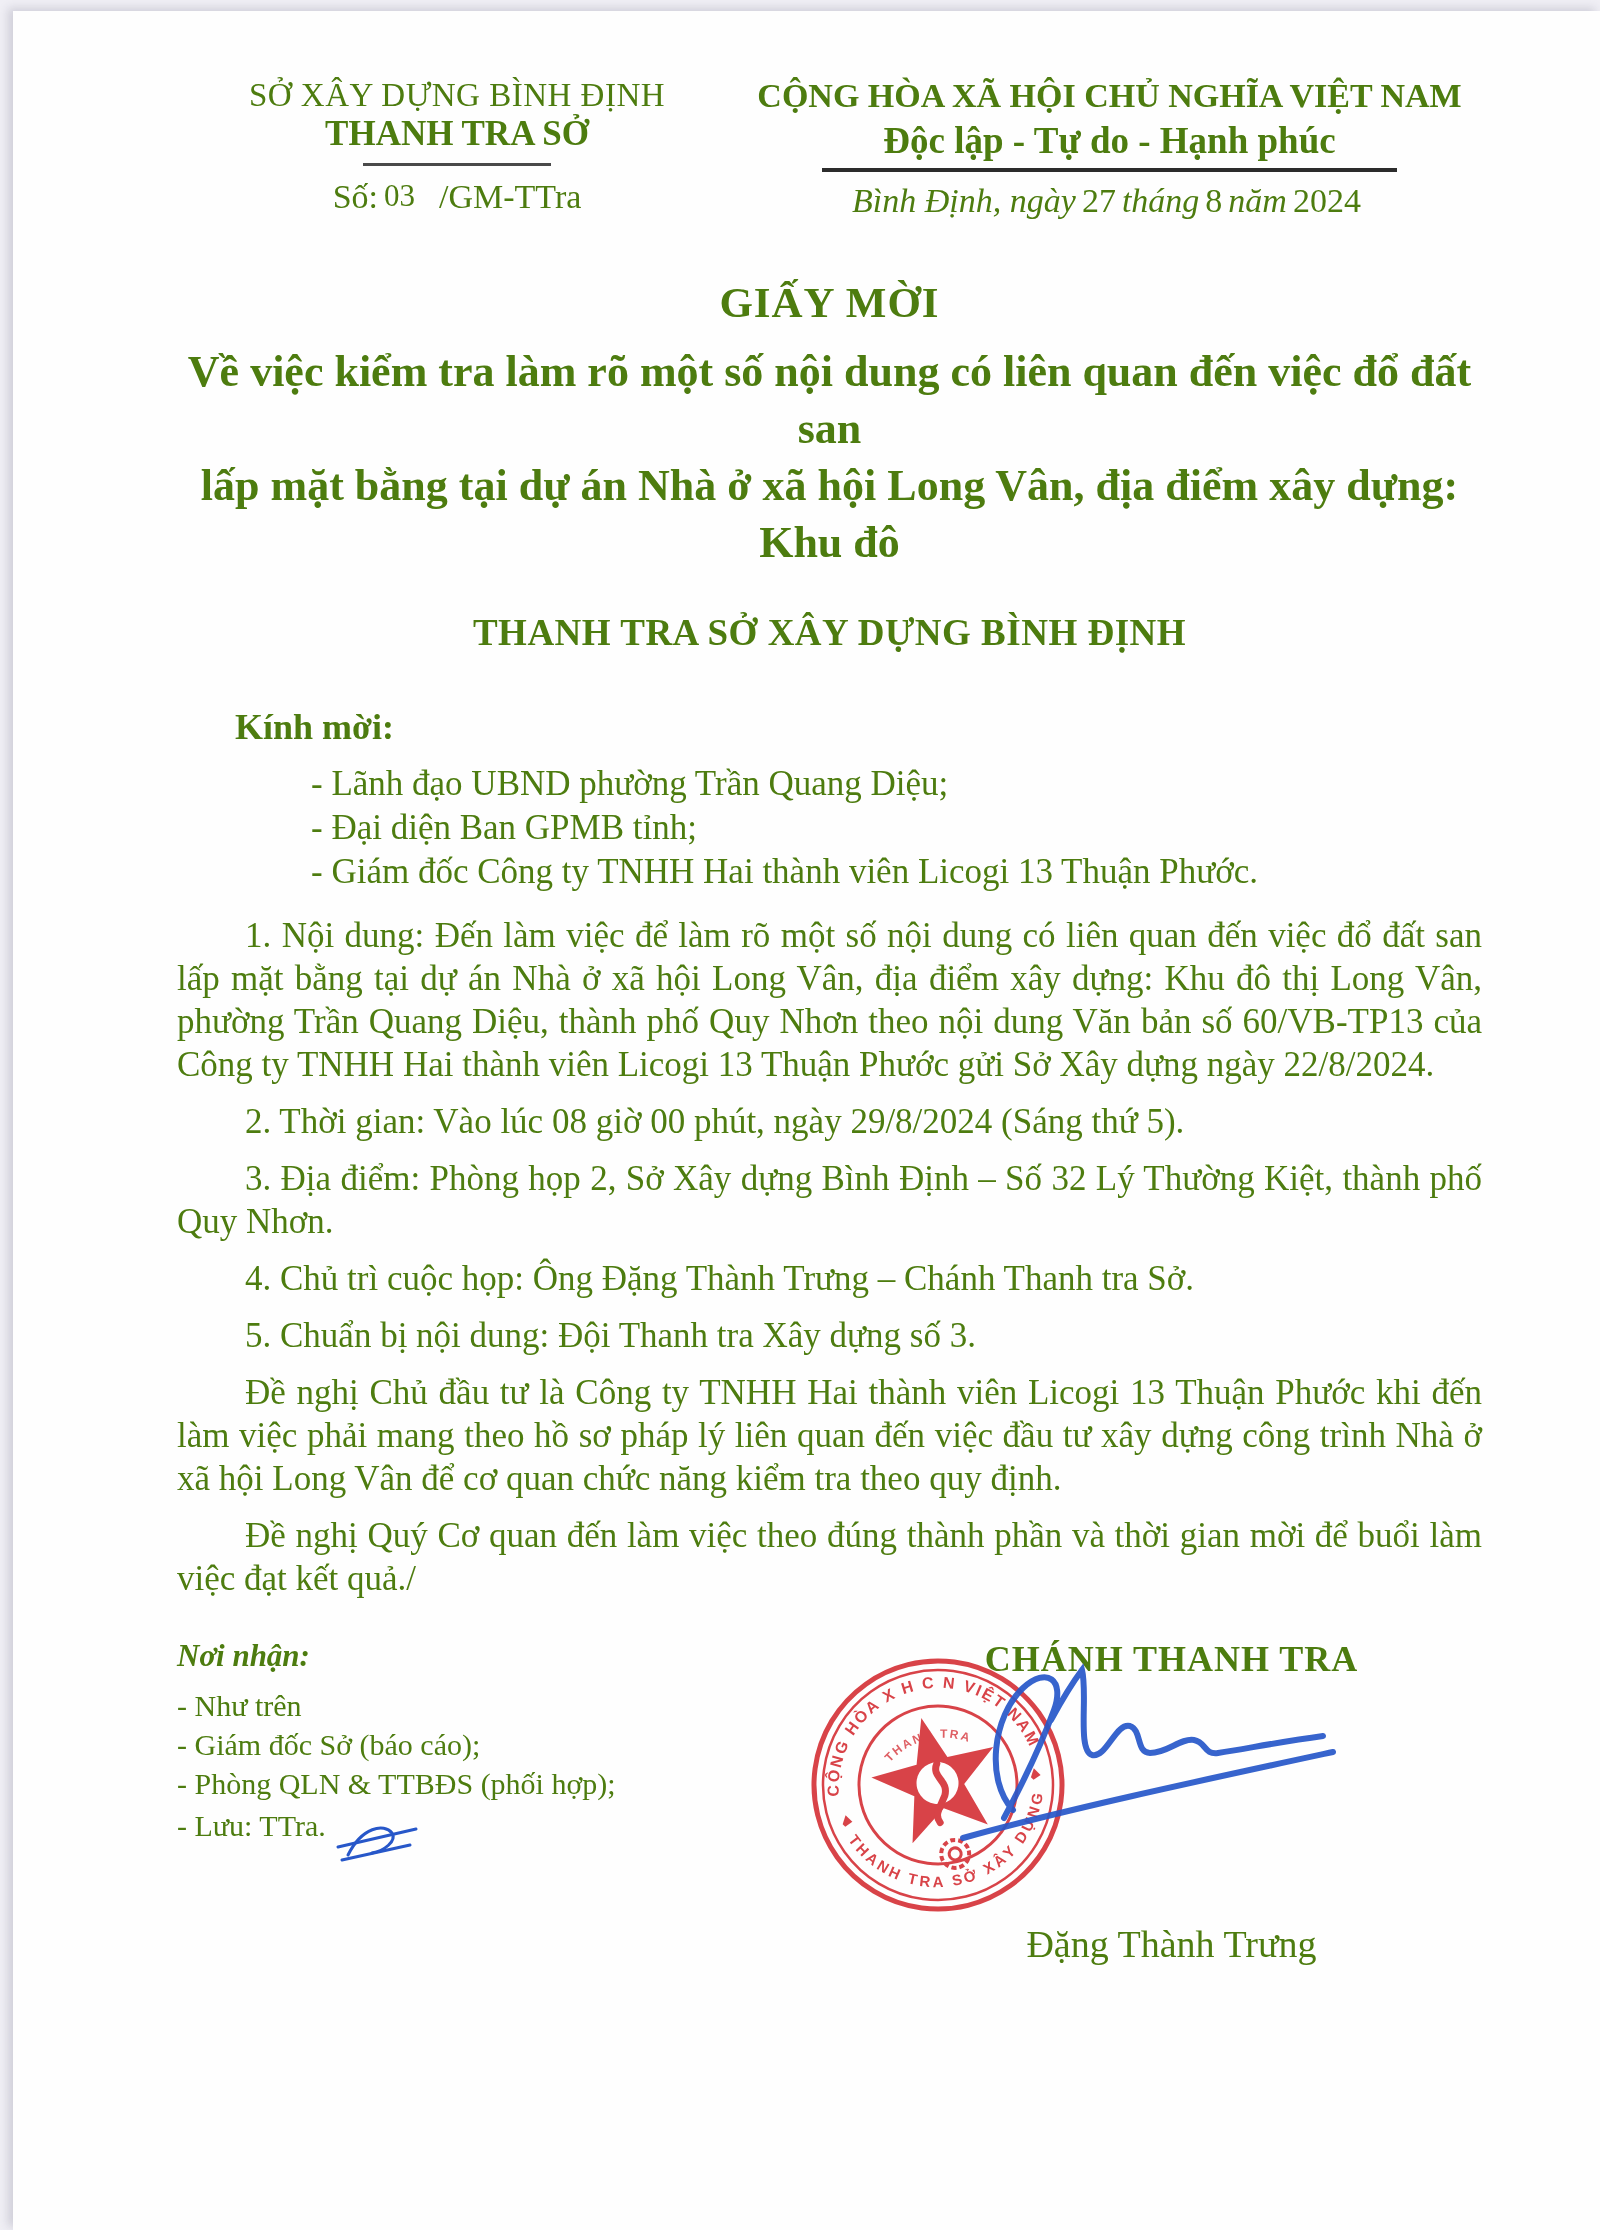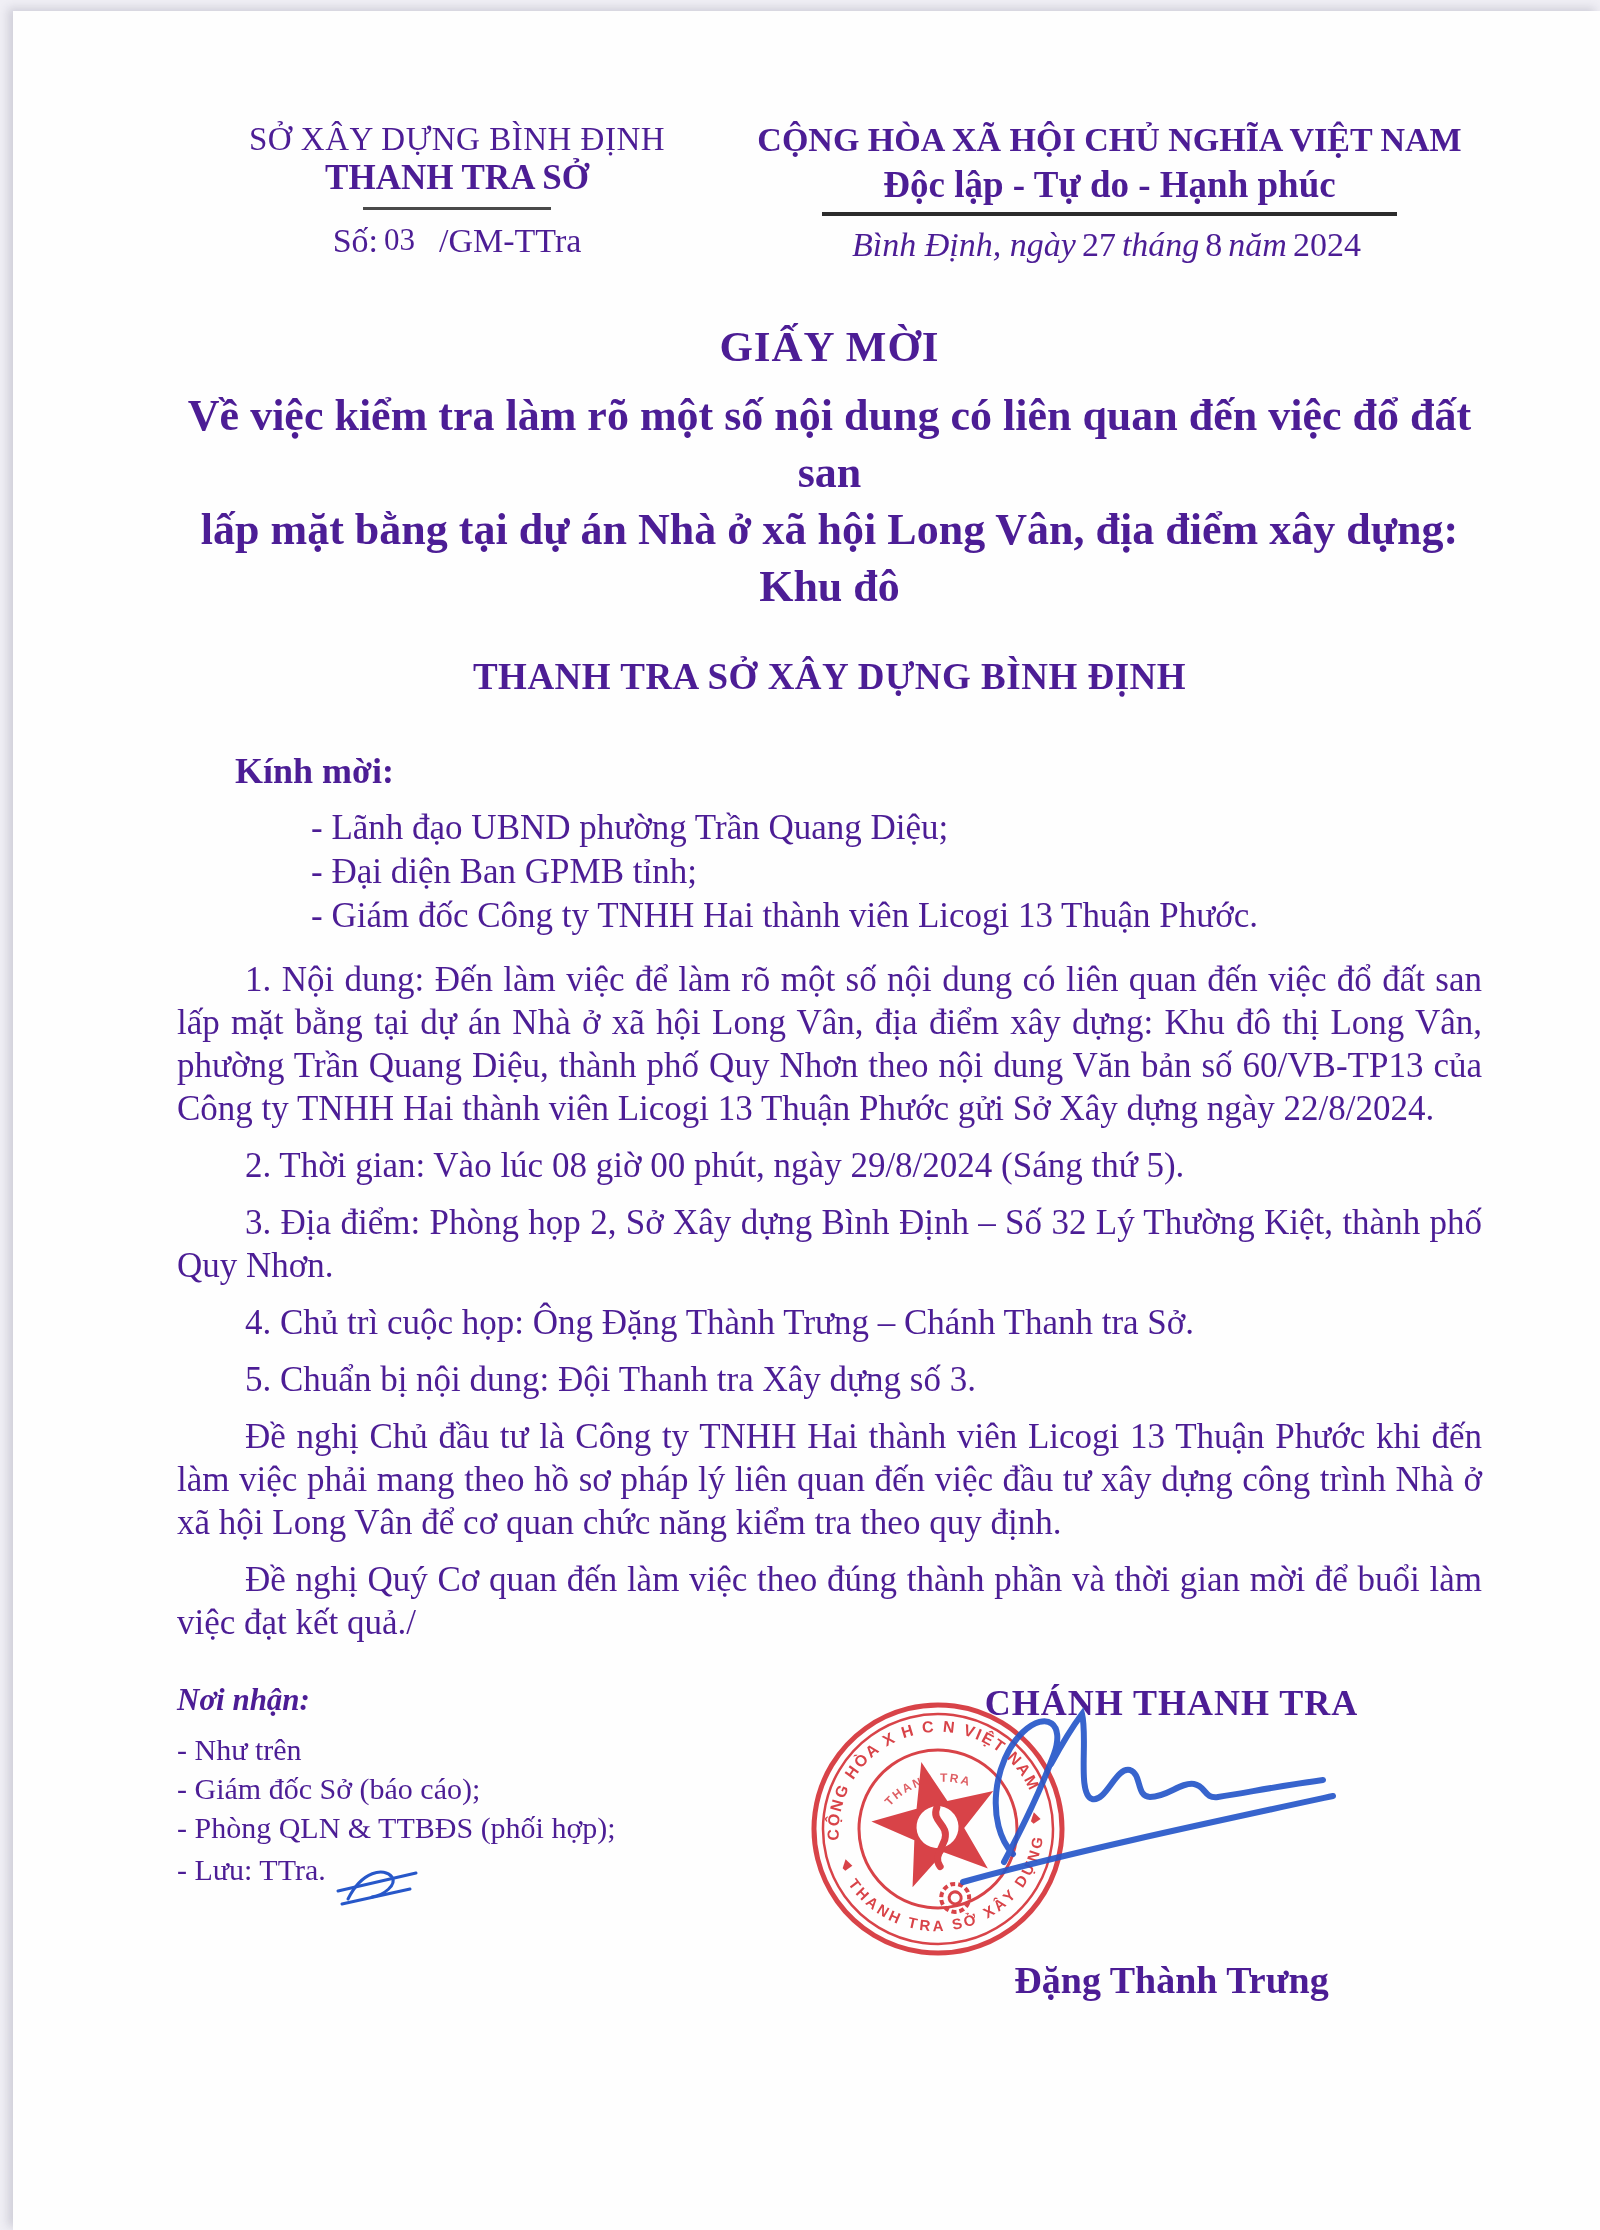--- a/index.html
+++ b/index.html
@@ -6,23 +6,23 @@
     margin: 0; padding: 0;
     width: 1600px; height: 2230px;
     background: #f0eff5;
     font-family: "Liberation Serif", "DejaVu Serif", serif;
   }
   .scan-frame { position: relative; width: 1600px; height: 2230px; overflow: hidden; }
   .page {
     position: absolute; left: 13px; top: 11px; right: 0; bottom: 0;
     background: #fefefe;
     box-shadow: -5px -3px 9px rgba(60,60,90,.18);
-    padding: 110px 118px 0 164px;
+    padding: 66px 118px 0 164px;
     box-sizing: border-box;
-    color: #4c1d95;
+    color: #4d7c0f;
   }
   
   .hdr { display: flex; }
   .hdr-left { width: 560px; text-align: center; flex: none; }
   .hdr-right { flex: 1; text-align: center; }
   .org-parent { font-size: 33px; letter-spacing: .5px; white-space: nowrap; }
   .org-name   { font-size: 35px; font-weight: bold; }
   .rule-left  { width: 188px; border: 0; border-top: 3px solid #4a4a4a; margin: 9px auto 12px; }
   .motto-1 { font-size: 34px; font-weight: bold; white-space: nowrap; }
   .motto-2 { font-size: 37px; font-weight: bold; margin-top: 4px; }
@@ -44,22 +44,22 @@
   .body-p.first { margin-top: 20px; }
   .body-p b { font-weight: normal; }
   
   .footer { display: flex; margin-top: 38px; position: relative; height: 560px; }
   .f-left { width: 640px; flex: none; }
   .recip-head { font-size: 31px; font-weight: bold; font-style: italic; }
   .recip-list { list-style: none; margin: 12px 0 0 0; padding: 0; font-size: 30px; line-height: 39px; }
   .paraph-svg { vertical-align: middle; transform: translateY(12px); margin-left: 6px; }
   .f-right { flex: 1; position: relative; }
   .signer-title { text-align: center; font-size: 36px; font-weight: bold; padding-left: 44px; letter-spacing: 1px; }
-  .signer-name  { position: absolute; top: 276px; left: 0; right: 0; text-align: center;
-                  font-size: 38px; font-weight: bold; padding-left: 44px; }
+  .signer-name  { position: absolute; top: 284px; left: 0; right: 0; text-align: center;
+                  font-size: 38px; font-weight: normal; padding-left: 44px; }
   .stamp-wrap { position: absolute; left: -14px; top: 12px; width: 270px; height: 270px; opacity: .93; }
   .sig-wrap   { position: absolute; left: 84px; top: 20px; width: 470px; height: 215px; }
 </style>
 </head>
 <body>
 
 <div class="scan-frame">
   <div class="page">
 
     <div class="hdr">

